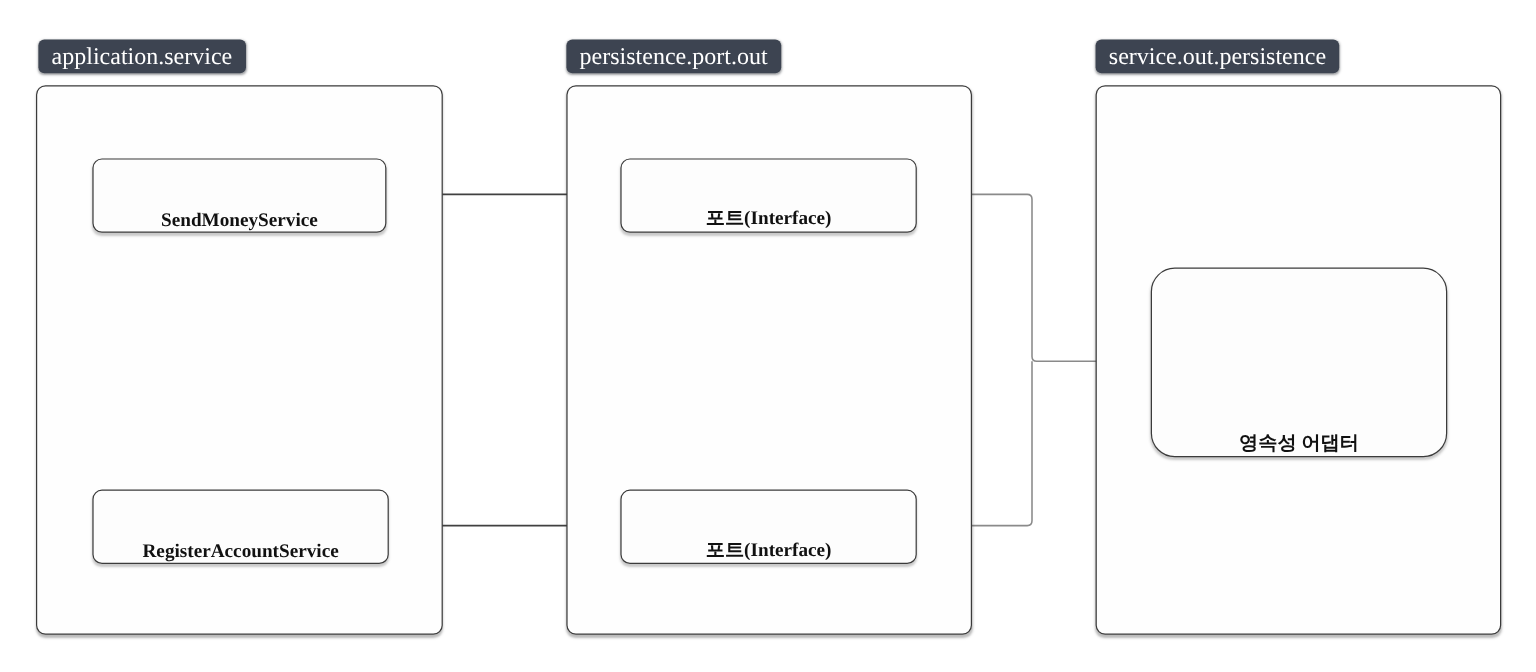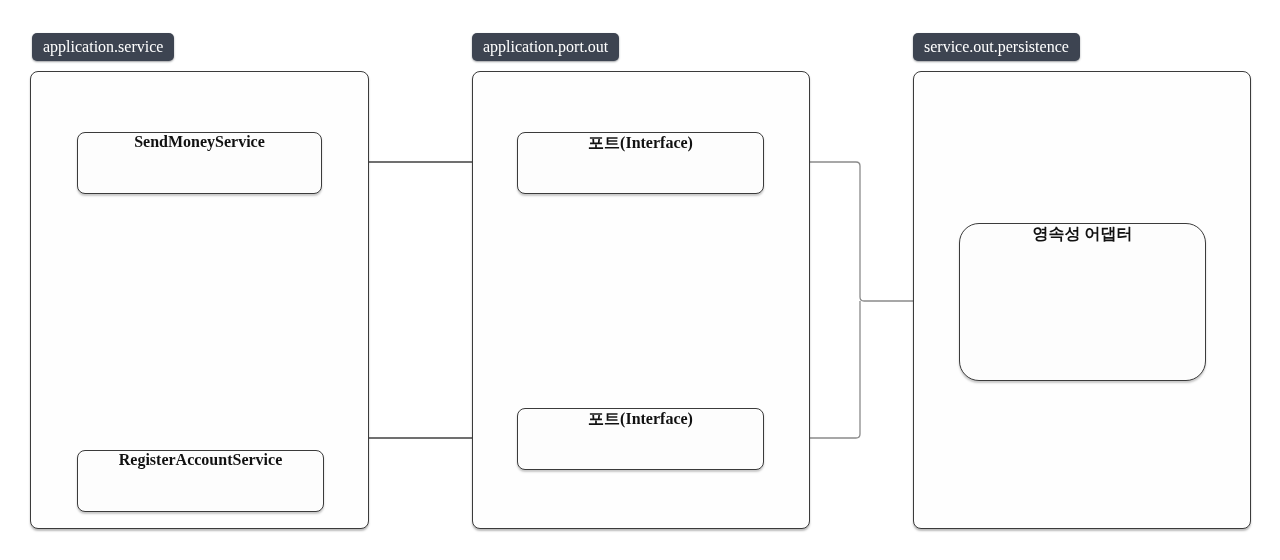--- a/index.html
+++ b/index.html
@@ -23,57 +23,57 @@
     height: 560px;
     pointer-events: none;
   }
   .group-badge {
     position: absolute;
     height: 28px;
     line-height: 28px;
     padding: 0 11px;
     background: #3d4451;
     color: #ffffff;
-    font-size: 16px;
+    font-size: 20px;
     border-radius: 5px;
     box-shadow: 0 1px 2px rgba(40,44,52,0.45);
     white-space: nowrap;
   }
   .group-container {
     position: absolute;
     border: 1px solid #3b3b3b;
     border-radius: 8px;
     background: #fefefe;
     box-shadow: 0 2px 2px rgba(60,60,60,0.35);
   }
   .node {
     position: absolute;
     display: flex;
-    align-items: flex-start;
+    align-items: flex-end;
     justify-content: center;
     border: 1px solid #3b3b3b;
     border-radius: 8px;
     background: #fdfdfd;
     box-shadow: 0 2px 2px rgba(60,60,60,0.28);
     font-weight: bold;
     font-size: 16px;
     color: #111111;
     text-align: center;
   }
   
   .badge-1 { left: 32px;  top: 33px; }
   .badge-2 { left: 472px; top: 33px; }
   .badge-3 { left: 913px; top: 33px; }
   
   .container-1 { left: 30px;  top: 71px; width: 337px; height: 456px; }
   .container-2 { left: 472px; top: 71px; width: 336px; height: 456px; }
   .container-3 { left: 913px; top: 71px; width: 336px; height: 456px; }
   
   .node-send-money        { left: 77px;  top: 132px; width: 243px; height: 60px; }
-  .node-register-account  { left: 77px;  top: 408px; width: 245px; height: 60px; margin-top: 42px; }
+  .node-register-account  { left: 77px;  top: 408px; width: 245px; height: 60px; }
   .node-port-top          { left: 517px; top: 132px; width: 245px; height: 60px; }
   .node-port-bottom       { left: 517px; top: 408px; width: 245px; height: 60px; }
   .node-persistence       { left: 959px; top: 223px; width: 245px; height: 156px; border-radius: 20px; }
 </style>
 </head>
 <body>
 
 <div class="canvas">
 
   <svg class="edges-layer" width="1280" height="560" viewBox="0 0 1280 560" xmlns="http://www.w3.org/2000/svg">
@@ -88,21 +88,21 @@
     <polygon points="779,156.5 766,162 779,167.5" fill="#ffffff" stroke="#8a8a8a" stroke-width="1.2"></polygon>
     <path d="M860 301 L860 434 Q860 438 856 438 L779 438" fill="none" stroke="#8a8a8a" stroke-width="1.3"></path>
     <polygon points="779,432.5 766,438 779,443.5" fill="#ffffff" stroke="#8a8a8a" stroke-width="1.2"></polygon>
   </svg>
 
   <div class="group-container container-1"></div>
   <div class="group-container container-2"></div>
   <div class="group-container container-3"></div>
 
   <div class="group-badge badge-1">application.service</div>
-  <div class="group-badge badge-2">application.port.out</div>
+  <div class="group-badge badge-2">persistence.port.out</div>
   <div class="group-badge badge-3">service.out.persistence</div>
 
   <div class="node node-send-money">
     <span>SendMoneyService</span>
   </div>
   <div class="node node-register-account">
     <span>RegisterAccountService</span>
   </div>
   <div class="node node-port-top">
     <span>포트(Interface)</span>

